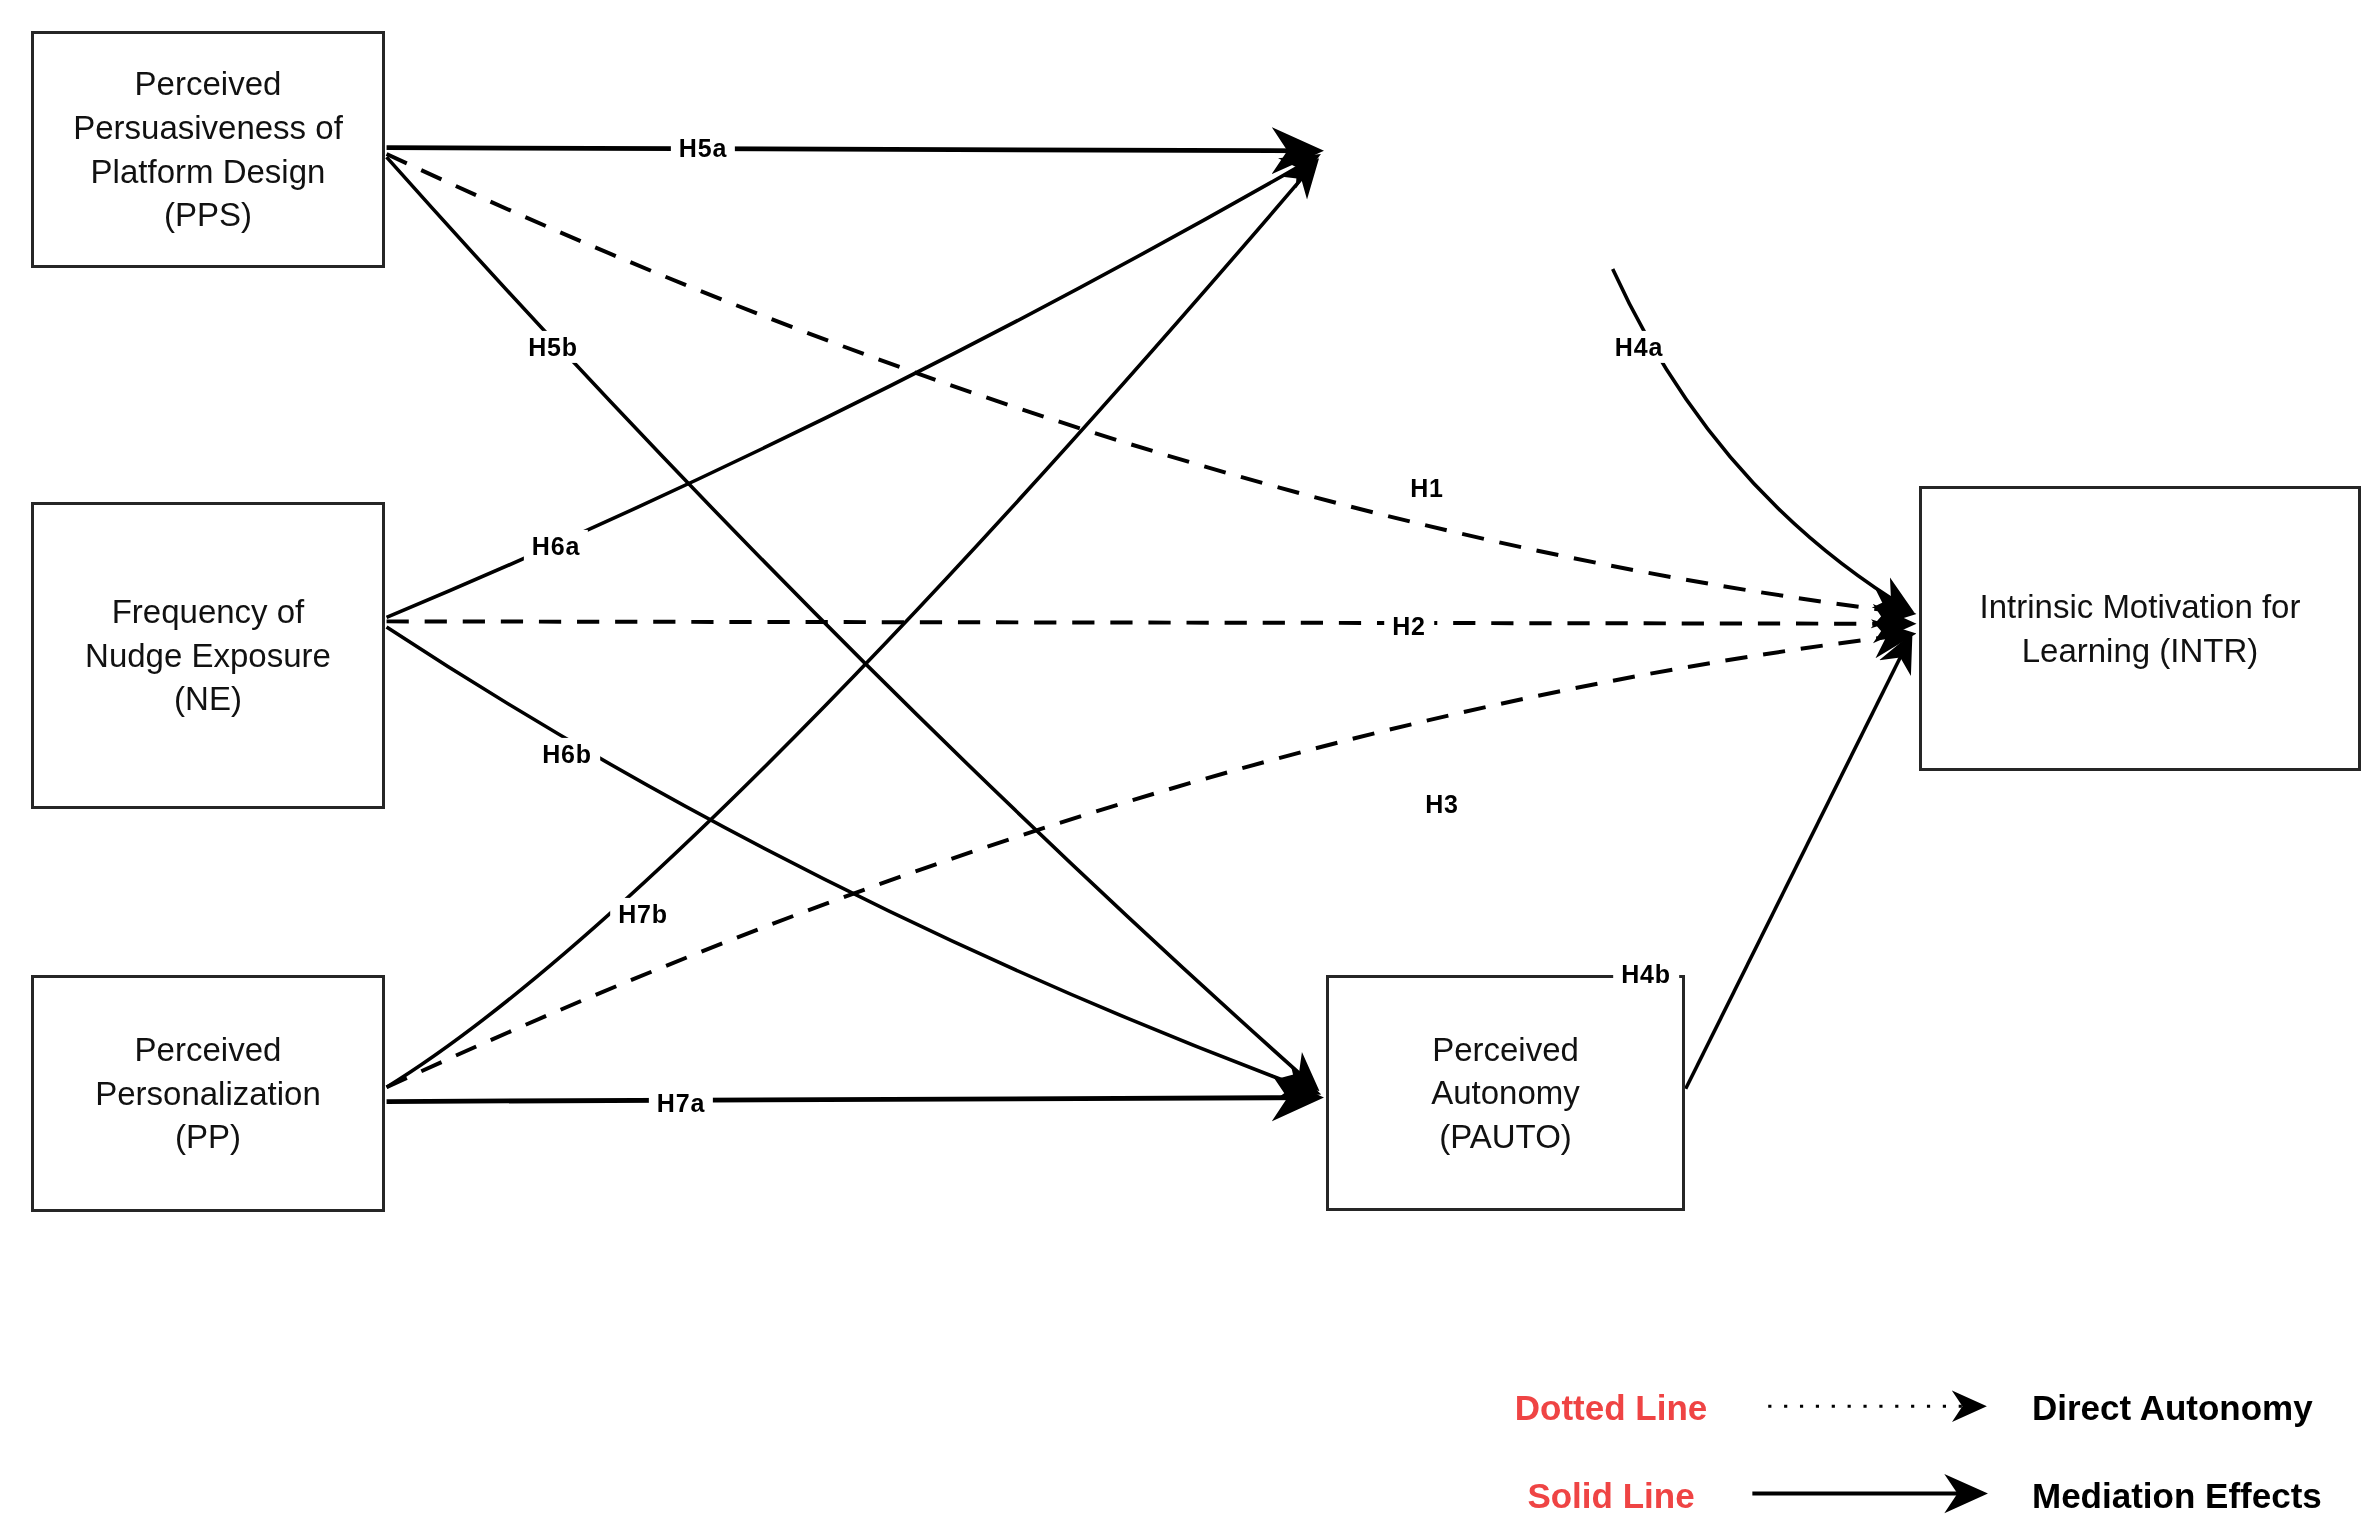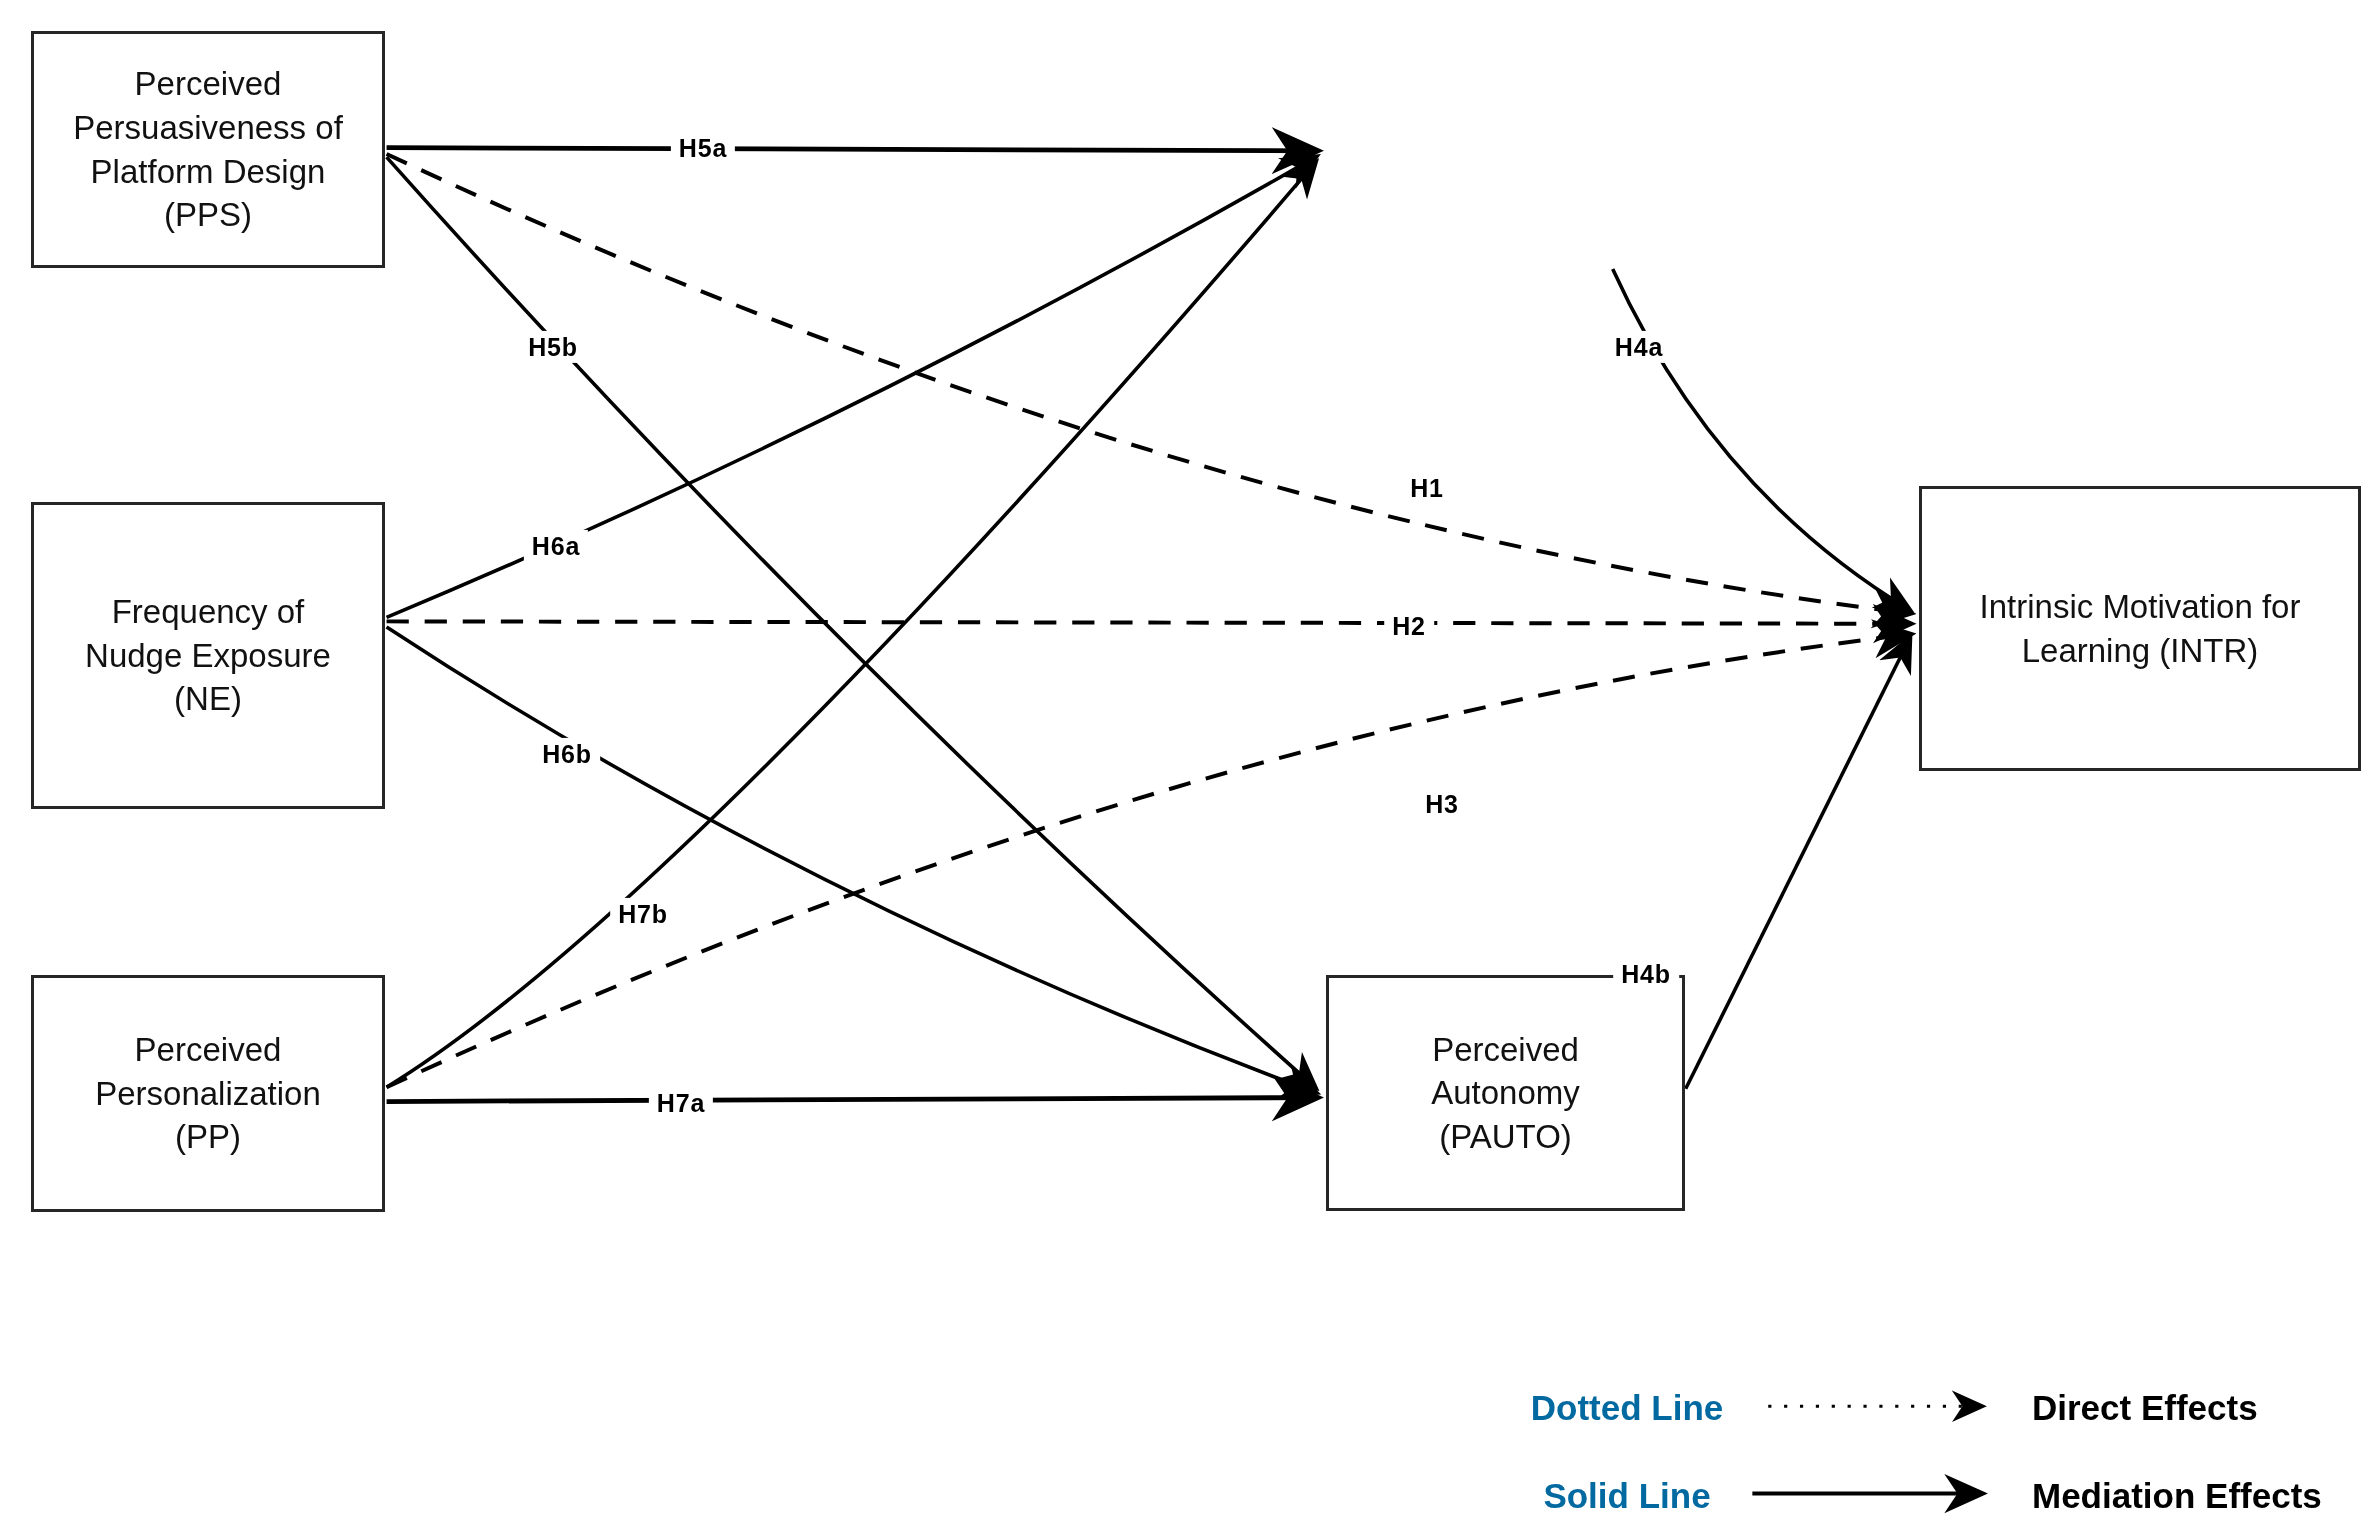--- a/index.html
+++ b/index.html
@@ -46,21 +46,21 @@
   #lbl-h7b{left:643px; top:914px;}
   #lbl-h7a{left:681px; top:1103px;}
   #lbl-h1 {left:1427px;top:488px;}
   #lbl-h2 {left:1409px;top:626px;}
   #lbl-h3 {left:1442px;top:758px;margin-top:46px;}
   #lbl-h4a{left:1639px;top:347px;}
   #lbl-h4b{left:1646px;top:974px;}
 
   .legend-key{
     position:absolute;transform:translate(-50%,-50%);
-    font-size:35px;font-weight:bold;color:#0369a1;z-index:3;white-space:nowrap;margin-left:16px;
+    font-size:35px;font-weight:bold;color:#ef4444;z-index:3;white-space:nowrap;
   }
   .legend-meaning{
     position:absolute;transform:translateY(-50%);
     font-size:35px;font-weight:bold;color:#000;z-index:3;white-space:nowrap;
   }
   #legend-key-dotted{left:1611px;top:1408px;}
   #legend-key-solid {left:1611px;top:1496px;}
   #legend-meaning-dotted{left:2032px;top:1408px;}
   #legend-meaning-solid {left:2032px;top:1496px;}
 </style>
@@ -115,18 +115,18 @@
   <div class="edge-label" id="lbl-h6b">H6b</div>
   <div class="edge-label" id="lbl-h7b">H7b</div>
   <div class="edge-label" id="lbl-h7a">H7a</div>
   <div class="edge-label" id="lbl-h1">H1</div>
   <div class="edge-label" id="lbl-h2">H2</div>
   <div class="edge-label" id="lbl-h3">H3</div>
   <div class="edge-label" id="lbl-h4a">H4a</div>
   <div class="edge-label" id="lbl-h4b">H4b</div>
 
   <div class="legend-key" id="legend-key-dotted">Dotted Line</div>
-  <div class="legend-meaning" id="legend-meaning-dotted">Direct Effects</div>
+  <div class="legend-meaning" id="legend-meaning-dotted">Direct Autonomy</div>
   <div class="legend-key" id="legend-key-solid">Solid Line</div>
   <div class="legend-meaning" id="legend-meaning-solid">Mediation Effects</div>
 
 </div>
 
 
 </body></html>

